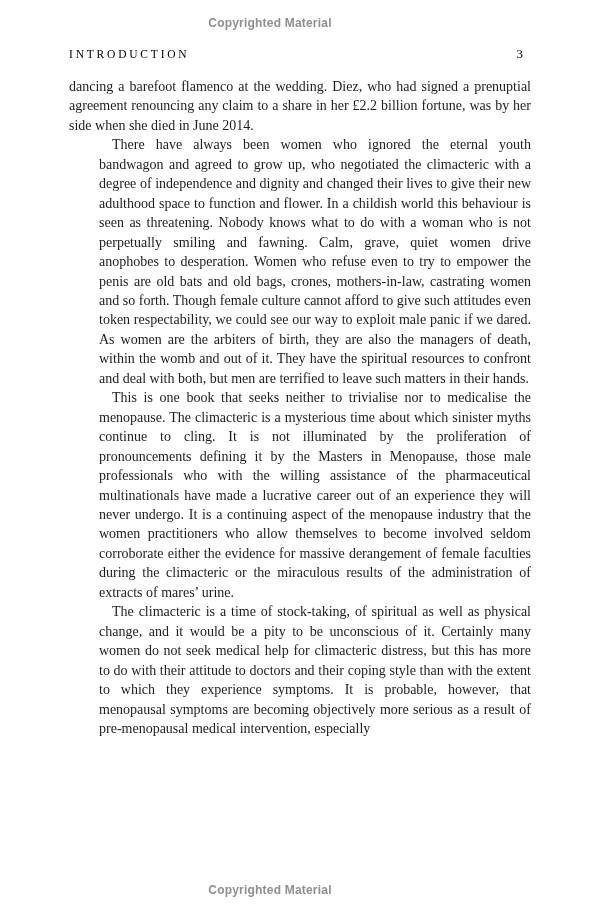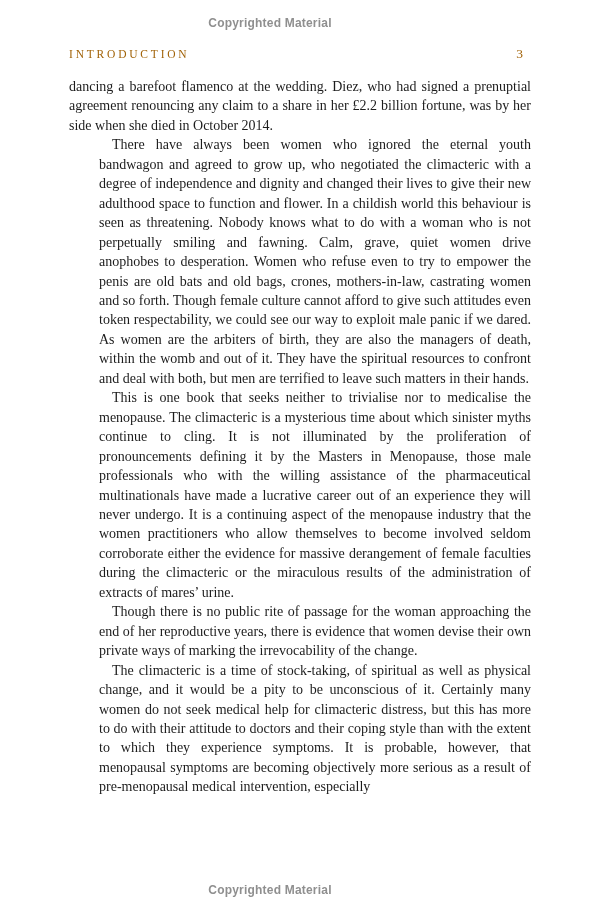--- a/index.html
+++ b/index.html
@@ -26,21 +26,21 @@
   .banner.top { top: 16px; }
   .banner.bottom { top: 883px; }
   .running-header {
     position: absolute;
     top: 46px;
     left: 69px;
     width: 462px;
     display: flex;
     justify-content: space-between;
     align-items: baseline;
-    color: #a16207;
+    color: #000000;
   }
   .section-title {
     font-size: 11.5px;
     letter-spacing: 2.8px;
     font-variant: normal;
   }
   .folio {
     font-size: 13.5px;
     margin-right: 8px;
   }
@@ -64,22 +64,21 @@
 <div class="page">
 
   <div class="banner top">Copyrighted Material</div>
 
   <div class="running-header">
     <span class="section-title">INTRODUCTION</span>
     <span class="folio">3</span>
   </div>
 
   <div class="body-text">
-      <p>dancing a barefoot flamenco at the wedding. Diez, who had signed a prenuptial agreement renouncing any claim to a share in her £2.2 billion fortune, was by her side when she died in October 2014.</p>
+      <p>dancing a barefoot flamenco at the wedding. Diez, who had signed a prenuptial agreement renouncing any claim to a share in her £2.2 billion fortune, was by her side when she died in June 2014.</p>
       <p class="indent">There have always been women who ignored the eternal youth bandwagon and agreed to grow up, who negotiated the climacteric with a degree of independence and dignity and changed their lives to give their new adulthood space to function and flower. In a childish world this behaviour is seen as threatening. Nobody knows what to do with a woman who is not perpetually smiling and fawning. Calm, grave, quiet women drive anophobes to desperation. Women who refuse even to try to empower the penis are old bats and old bags, crones, mothers-in-law, castrating women and so forth. Though female culture cannot afford to give such attitudes even token respectability, we could see our way to exploit male panic if we dared. As women are the arbiters of birth, they are also the managers of death, within the womb and out of it. They have the spiritual resources to confront and deal with both, but men are terrified to leave such matters in their hands.</p>
       <p class="indent">This is one book that seeks neither to trivialise nor to medicalise the menopause. The climacteric is a mysterious time about which sinister myths continue to cling. It is not illuminated by the proliferation of pronouncements defining it by the Masters in Menopause, those male professionals who with the willing assistance of the pharmaceutical multinationals have made a lucrative career out of an experience they will never undergo. It is a continuing aspect of the menopause industry that the women practitioners who allow themselves to become involved seldom corroborate either the evidence for massive derangement of female faculties during the climacteric or the miraculous results of the administration of extracts of mares’ urine.</p>
-      <p class="indent">Though there is no public rite of passage for the woman approaching the end of her reproductive years, there is evidence that women devise their own private ways of marking the irrevocability of the change.</p>
       <p class="indent">The climacteric is a time of stock-taking, of spiritual as well as physical change, and it would be a pity to be unconscious of it. Certainly many women do not seek medical help for climacteric distress, but this has more to do with their attitude to doctors and their coping style than with the extent to which they experience symptoms. It is probable, however, that menopausal symptoms are becoming objectively more serious as a result of pre-menopausal medical intervention, especially</p>
     </div>
 
   <div class="banner bottom">Copyrighted Material</div>
 
 </div>
 
 </body></html>

